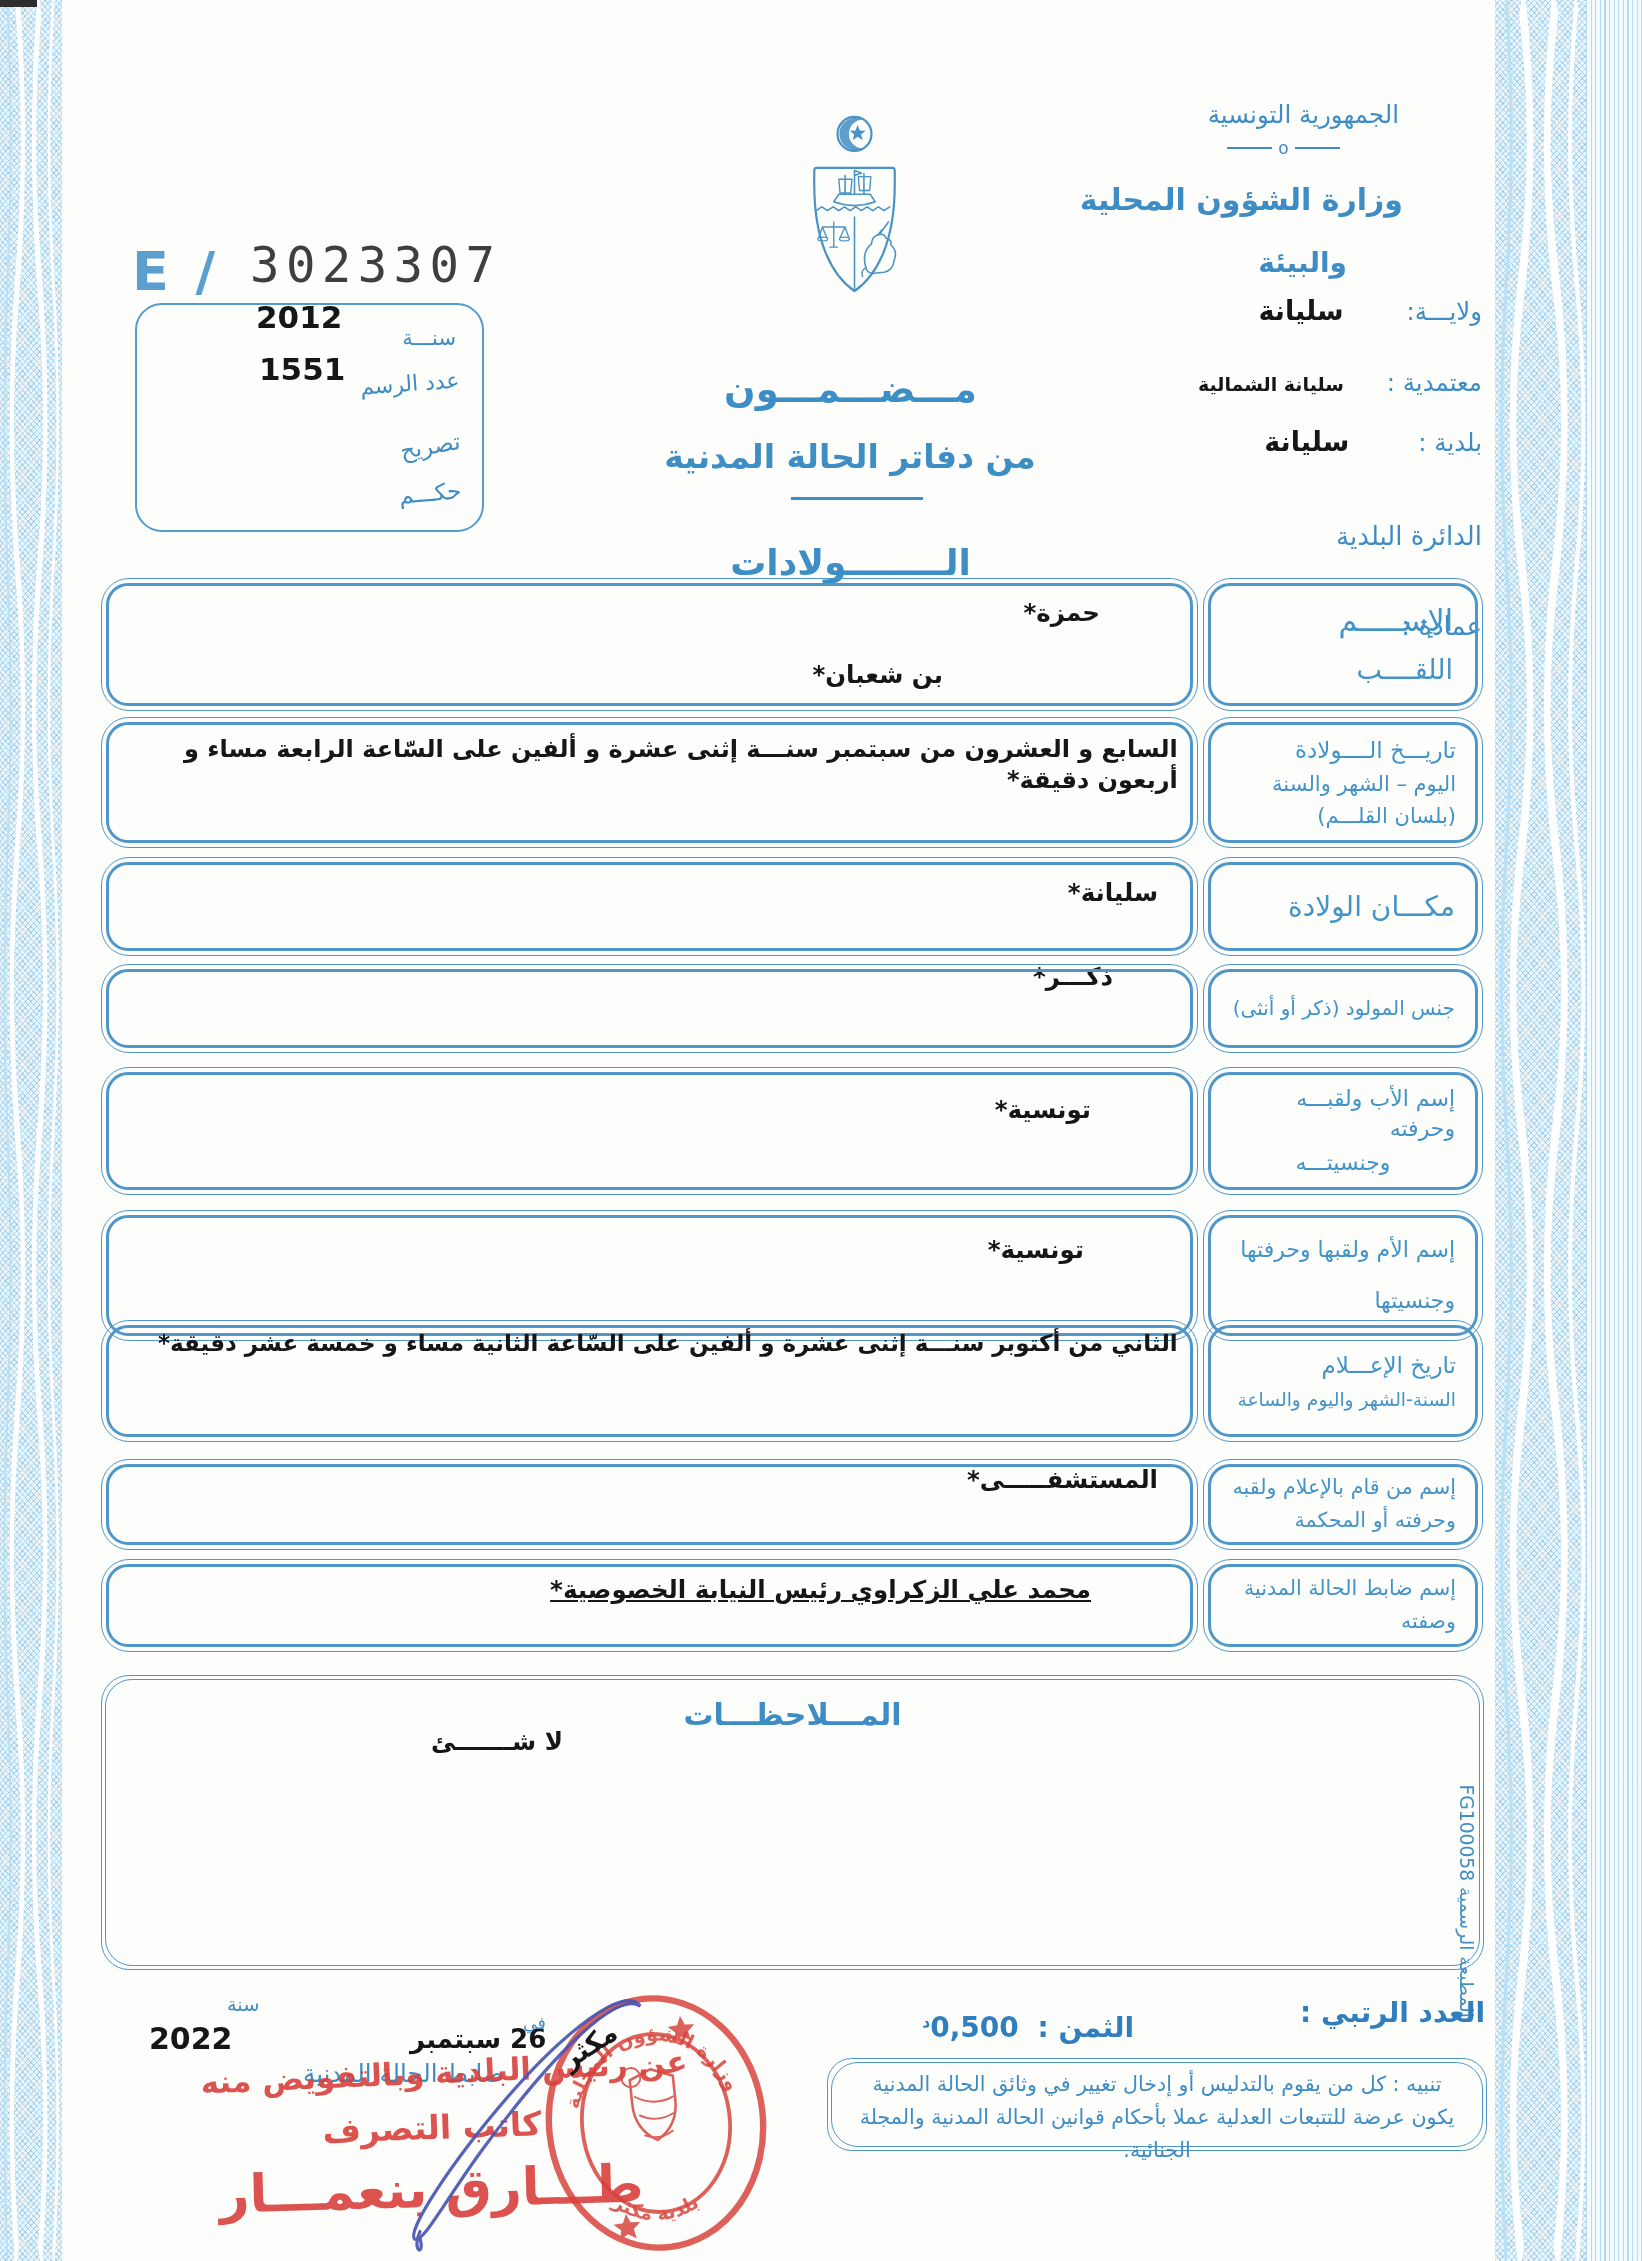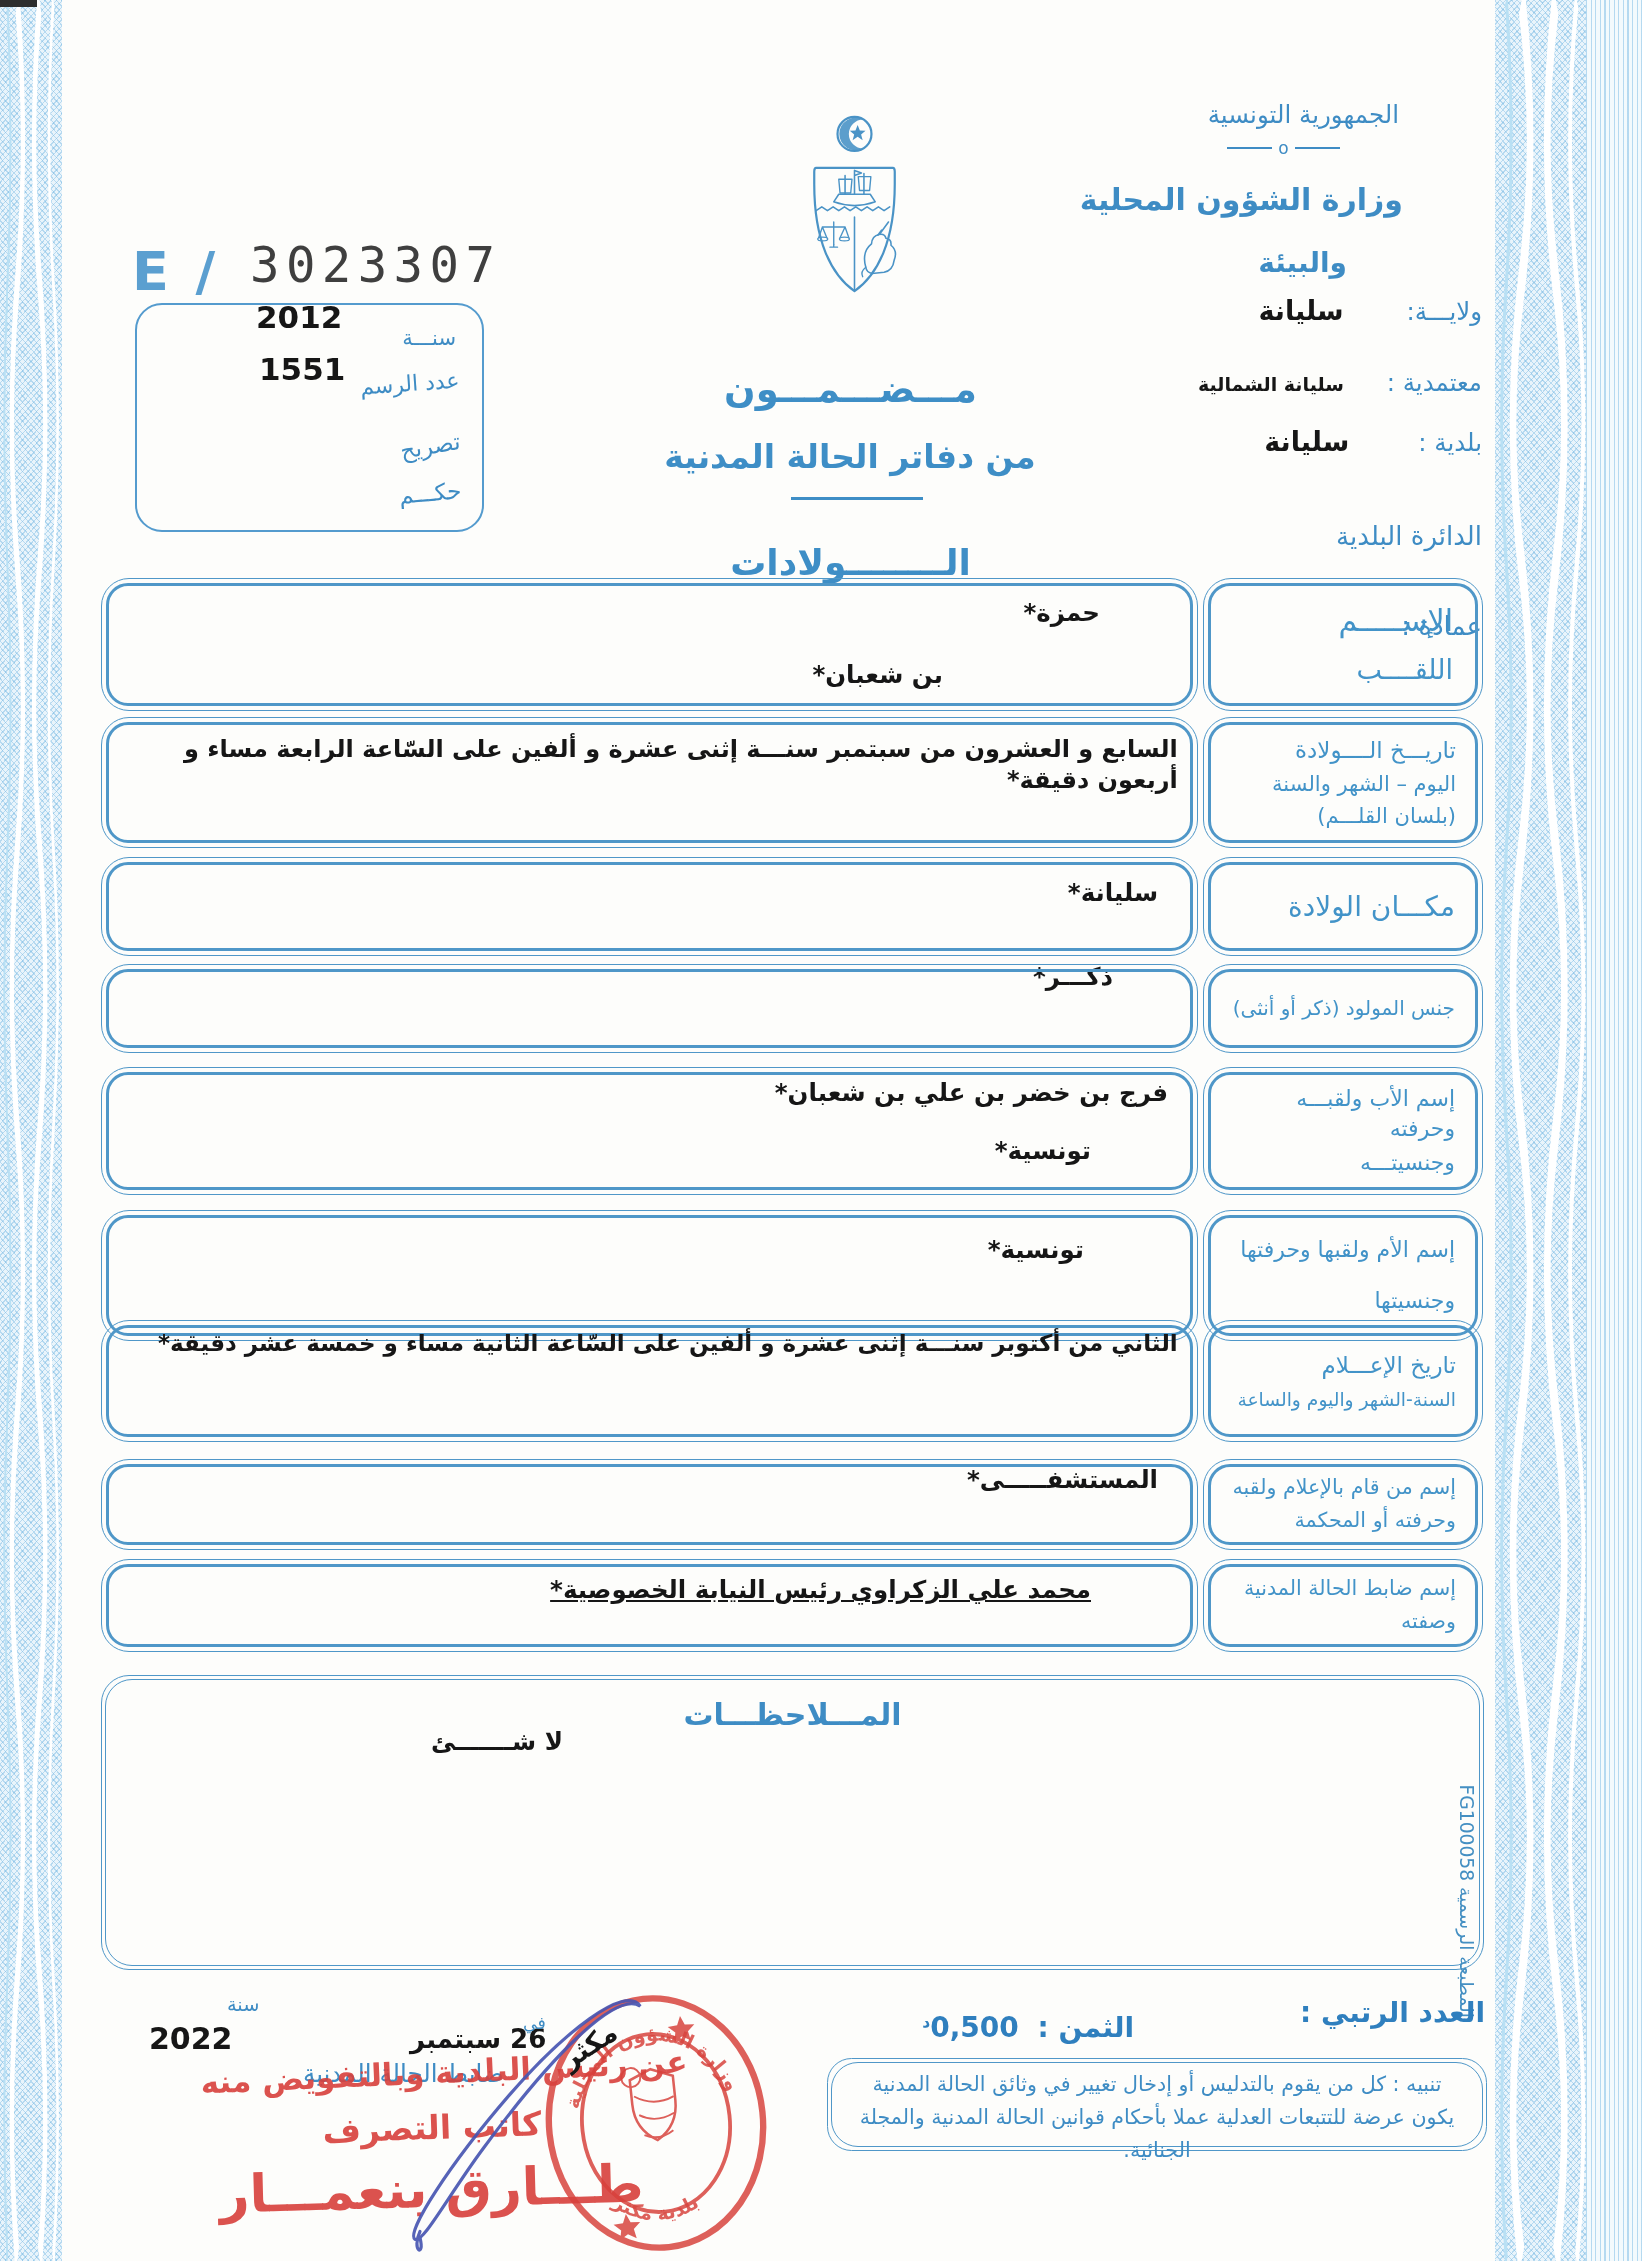--- a/index.html
+++ b/index.html
@@ -170,25 +170,24 @@
     </div>
     <div class="dbox lbox">
       <div class="labcol" style="justify-content:center;">
         <div class="lab ar" style="font-size:20px;">جنس المولود (ذكر أو أنثى)</div>
       </div>
     </div>
   </div>
 
   <div class="row" style="top:1067px;height:126px;">
     <div class="dbox vbox">
-      <div class="val ar" style="padding:9px 29px 0 0;">فرج بن خضر بن علي بن شعبان*</div>
       <div class="val ar" style="padding:26px 106px 0 0;">تونسية*</div>
     </div>
     <div class="dbox lbox">
-      <div class="labcol" style="inset:14px 27px;">
+      <div class="labcol" style="inset:14px 27px;align-items:center;">
         <div class="lab ar">إسم الأب ولقبـــه وحرفته</div>
         <div class="lab ar">وجنسيتـــه</div>
       </div>
     </div>
   </div>
 
   <div class="row" style="top:1210px;height:129px;">
     <div class="dbox vbox">
       <div class="val ar" style="padding:23px 113px 0 0;">تونسية*</div>
     </div>

